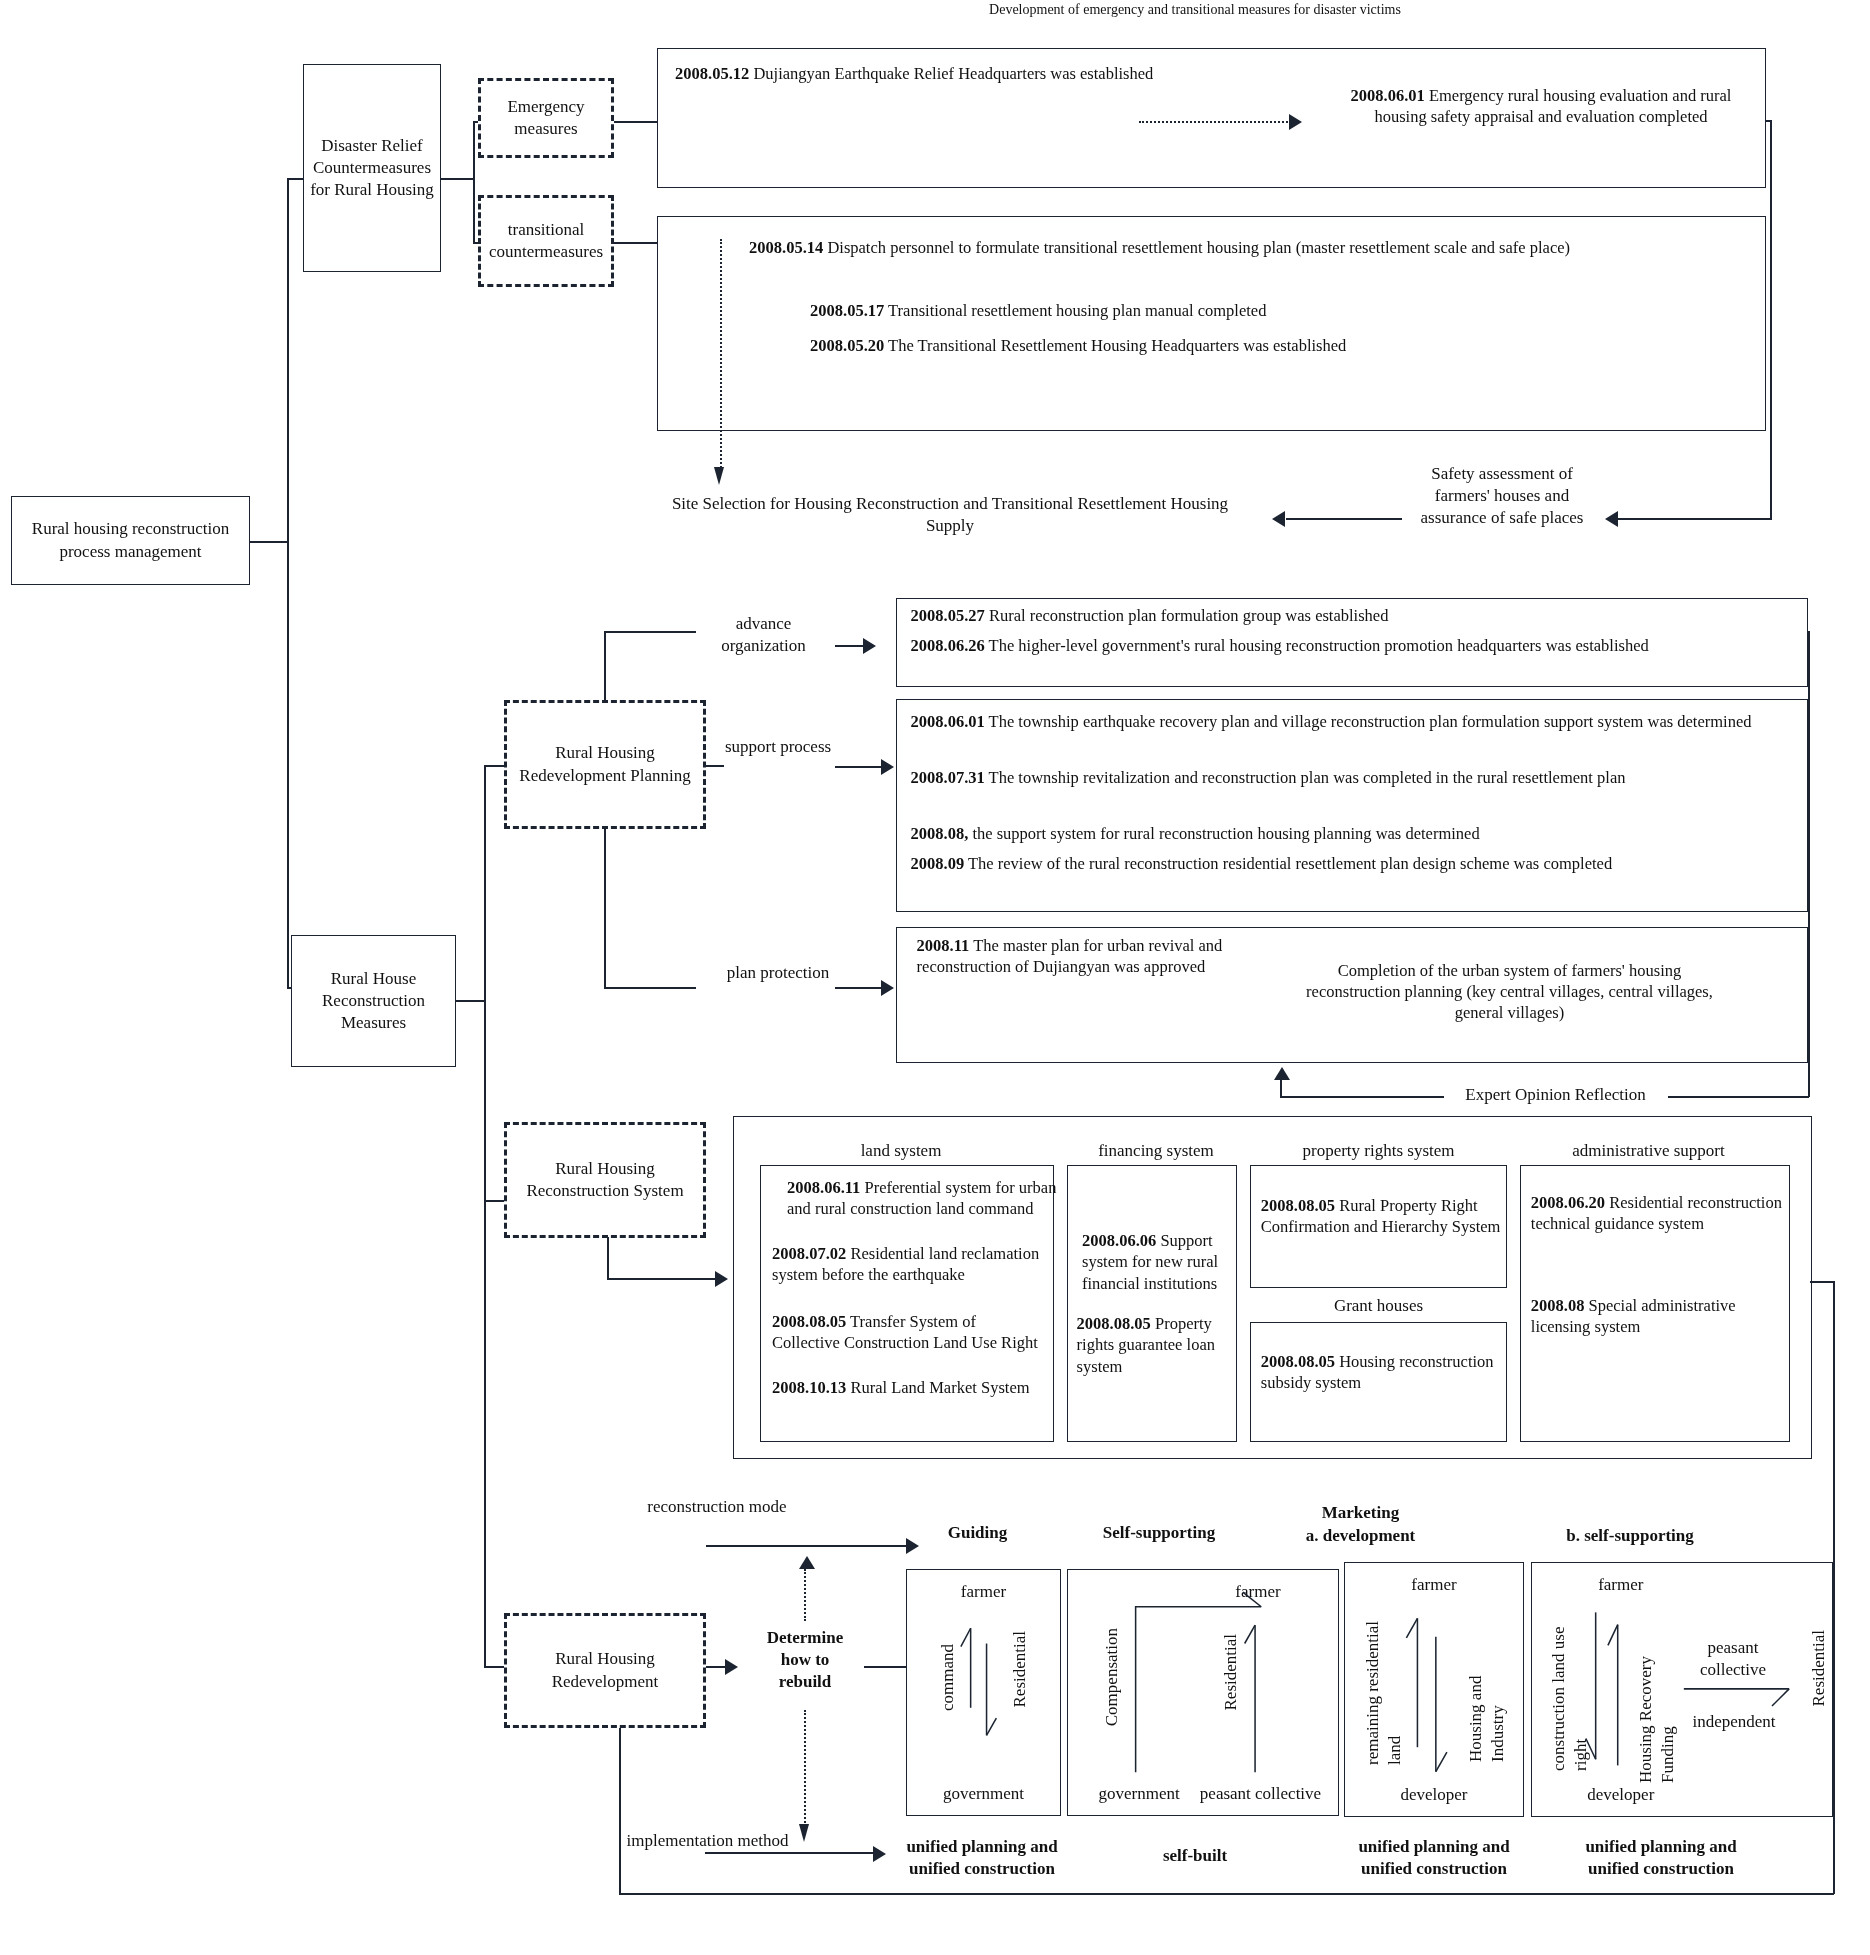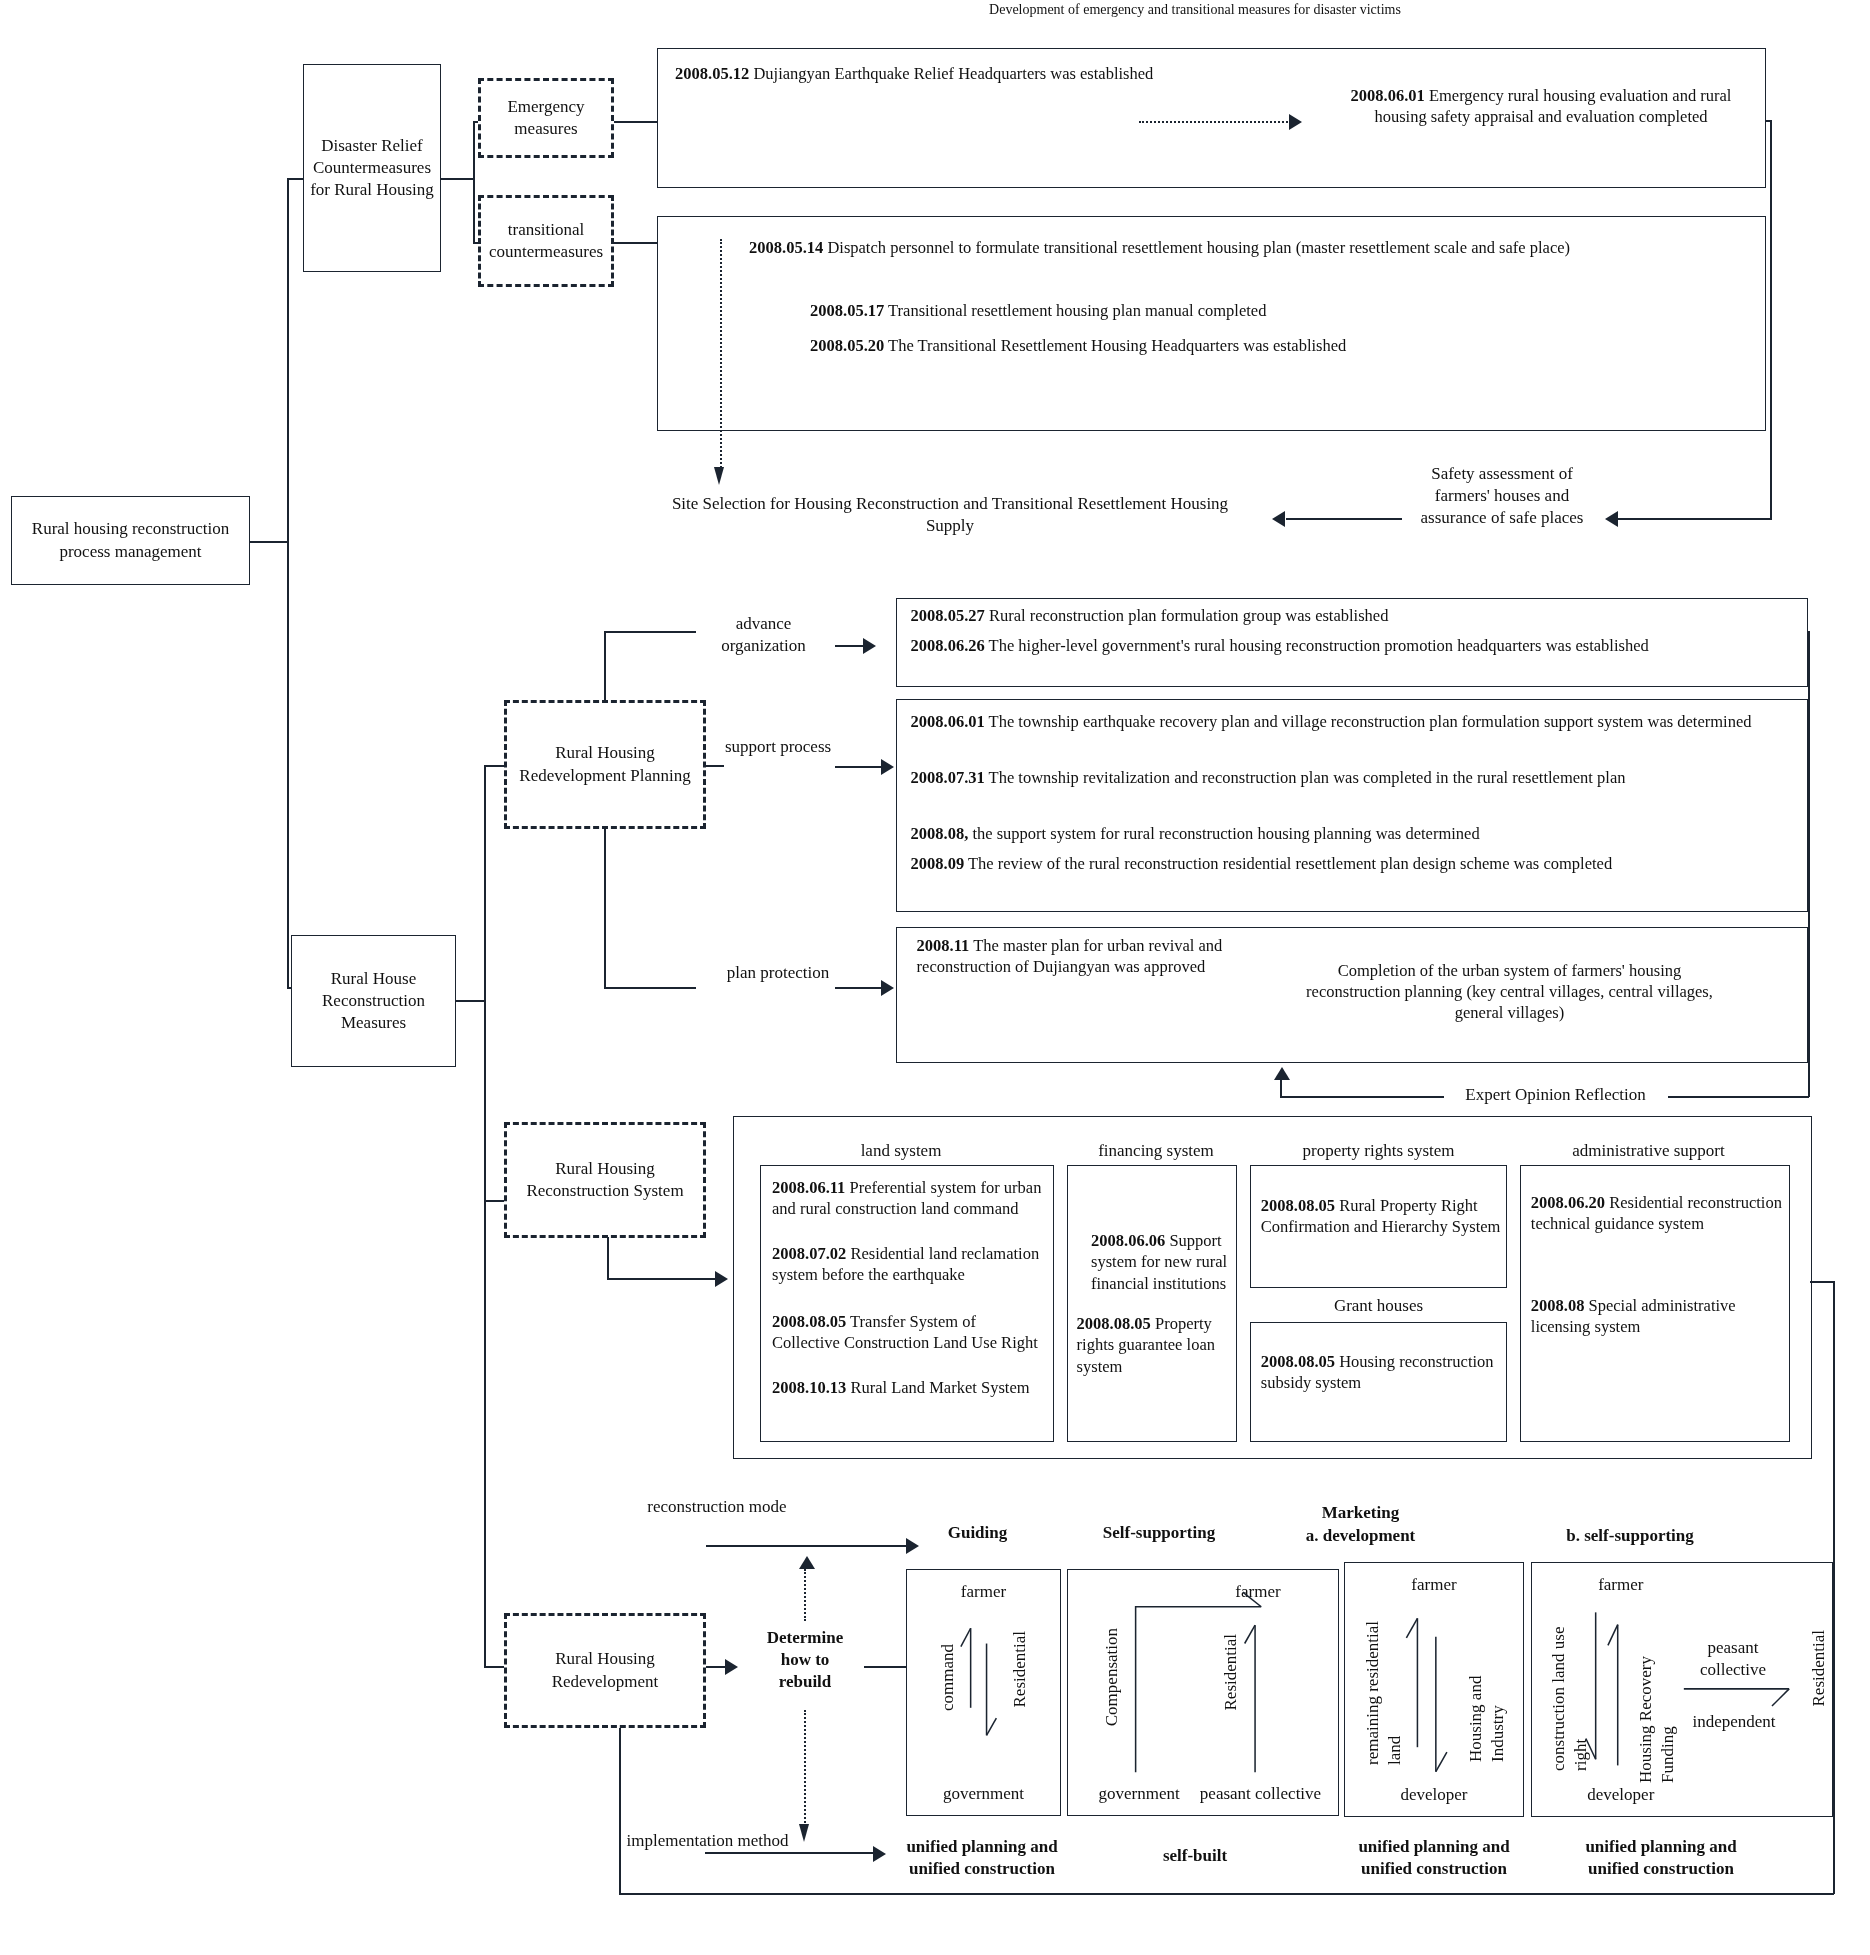--- a/index.html
+++ b/index.html
@@ -193,40 +193,40 @@
   <div class="arr-r" style="left:715px;top:1271px;"></div>
 
   <div class="abs box" style="left:733px;top:1116px;width:1079px;height:343px;"></div>
 
   <div class="abs lbl t2" style="left:754px;top:1140px;width:294px;">land system</div>
   <div class="abs lbl t2" style="left:1067px;top:1140px;width:178px;">financing system</div>
   <div class="abs lbl t2" style="left:1250px;top:1140px;width:257px;">property rights system</div>
   <div class="abs lbl t2" style="left:1520px;top:1140px;width:257px;">administrative support</div>
 
   <div class="abs box" style="left:760px;top:1165px;width:294px;height:277px;">
-    <div class="abs t lead" style="left:11px;top:11px;width:272px;">
+    <div class="abs t lead" style="left:26px;top:11px;width:272px;">
       <span class="b">2008.06.11</span>
       <span>Preferential system for urban and rural construction land command</span>
     </div>
     <div class="abs t lead" style="left:11px;top:77px;width:272px;">
       <span class="b">2008.07.02</span>
       <span>Residential land reclamation system before the earthquake</span>
     </div>
     <div class="abs t lead" style="left:11px;top:145px;width:272px;">
       <span class="b">2008.08.05</span>
       <span>Transfer System of Collective Construction Land Use Right</span>
     </div>
     <div class="abs t lead" style="left:11px;top:211px;width:272px;">
       <span class="b">2008.10.13</span>
       <span>Rural Land Market System</span>
     </div>
   </div>
 
   <div class="abs box" style="left:1067px;top:1165px;width:170px;height:277px;">
-    <div class="abs t lead" style="left:23px;top:64px;width:161px;">
+    <div class="abs t lead" style="left:14px;top:64px;width:161px;">
       <span class="b">2008.06.06</span>
       <span>Support system for new rural financial institutions</span>
     </div>
     <div class="abs t lead" style="left:8.6px;top:147px;width:161px;">
       <span class="b">2008.08.05</span>
       <span>Property rights guarantee loan system</span>
     </div>
   </div>
 
   <div class="abs box" style="left:1250px;top:1165px;width:257px;height:123px;">

